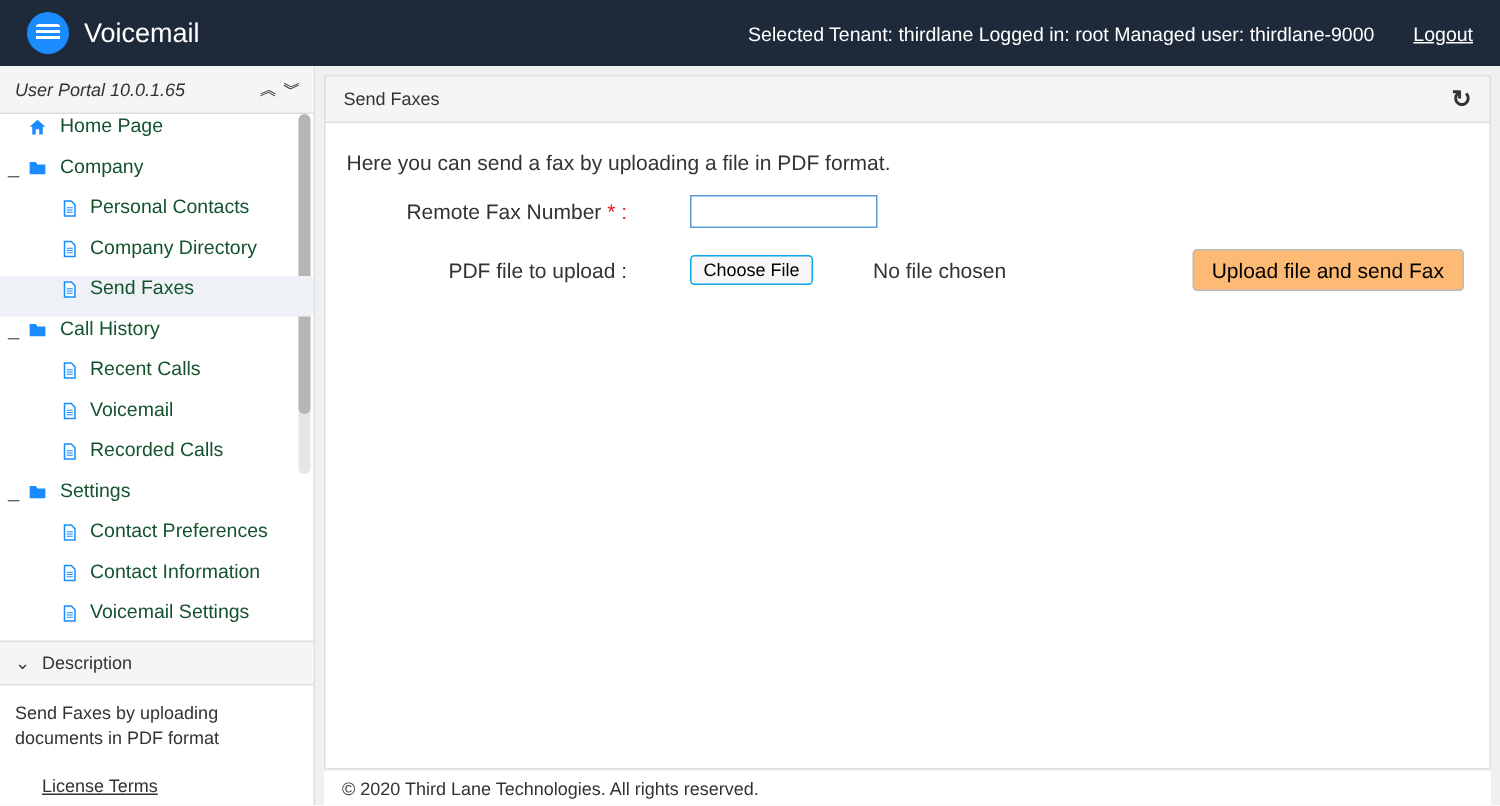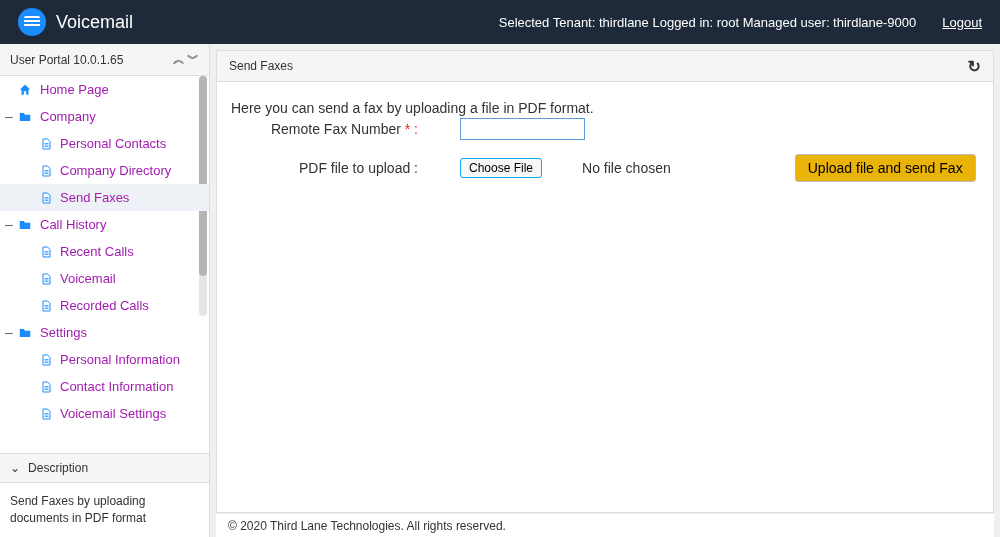--- a/index.html
+++ b/index.html
@@ -12,49 +12,49 @@
     .brand { font-size: 18px; font-weight: 400; }
     .topbar-spacer { flex: 1; }
     .topbar-info { font-size: 13px; margin-right: 26px; }
     .logout { text-decoration: underline; cursor: pointer; }
     
     
     .main { flex: 1; display: flex; background: #f0f0f0; overflow: hidden; }
     
     
     .sidebar { width: 210px; background: #fff; display: flex; flex-direction: column; border-right: 1px solid #ddd; position: relative; }
-    .sidebar-header { background: #f5f5f5; border-bottom: 1px solid #ddd; height: 32px; display: flex; align-items: center; padding: 0 10px; font-size: 12px; }
+    .sidebar-header { background: #f5f5f5; border-bottom: 1px solid #ddd; height: 32px; display: flex; align-items: center; padding: 0 10px; font-size: 12px; font-style: italic; }
     .chevrons { margin-left: auto; display: flex; gap: 2px; font-size: 12px; cursor: pointer; }
     .tree { flex: 0 0 auto; position: relative; }
     .tree-scroll-track { position: absolute; top: 0; right: 2px; width: 8px; height: 240px; background: #e6e6e6; border-radius: 4px; }
     .tree-scroll-thumb { position: absolute; top: 0; right: 2px; width: 8px; height: 200px; background: #b5b5b5; border-radius: 4px; }
-    .tree-item { display: flex; align-items: center; height: 27px; padding: 0 8px 0 18px; cursor: pointer; font-size: 13px; color: #a21caf; }
+    .tree-item { display: flex; height: 27px; padding: 0 8px 0 18px; cursor: pointer; font-size: 13px; color: #14532d; }
     .tree-item.child { padding-left: 40px; }
     .tree-item.selected { background: #eef1f5; }
     .toggle { position: absolute; left: 4px; color: #666; font-size: 14px; line-height: 1; width: 10px; text-align: center; }
     .tree-row { position: relative; }
     .desc-header { background: #f5f5f5; border-top: 1px solid #ddd; border-bottom: 1px solid #ddd; height: 30px; display: flex; align-items: center; padding: 0 10px; font-size: 12px; }
     .desc-chevron { margin-right: 8px; font-size: 12px; }
     .desc-body { padding: 10px; font-size: 12px; line-height: 1.4; }
     .license { text-decoration: underline; padding: 6px 10px 6px 28px; font-size: 12px; cursor: pointer; }
     .sidebar-bottom { margin-top: auto; }
     
     
     .content { flex: 1; display: flex; flex-direction: column; padding: 6px 6px 0 6px; }
     .panel-header { background: #f5f5f5; border: 1px solid #ddd; height: 32px; display: flex; align-items: center; padding: 0 12px; font-size: 12px; border-radius: 2px 2px 0 0; }
     .refresh { margin-left: auto; cursor: pointer; font-size: 16px; font-weight: bold; }
     .panel-body { background: #fff; border: 1px solid #ddd; border-top: none; flex: 1; padding: 18px 14px; font-size: 14px; }
-    .intro { margin-bottom: 2px; }
+    .intro { margin-bottom: 14px; }
     .form-row { display: flex; align-items: center; margin-bottom: 14px; gap: 34px; }
     .form-label { width: 195px; text-align: right; padding-right: 8px; font-size: 14px; }
     .req { color: #e02424; }
     .text-input { width: 125px; height: 22px; border: 1px solid #5b9bd5; padding: 0 4px; font-size: 13px; outline: none; }
     .file-btn { border: 1px solid #0ea5e9; border-radius: 3px; background: #f7f7f7; padding: 2px 8px; font-size: 12px; cursor: pointer; margin-right: 6px; }
     .file-status { font-size: 14px; }
-    .upload-btn { border: 1px solid #bbb; border-radius: 3px; background: #eab308; padding: 5px 12px; font-size: 14px; cursor: pointer; margin-left: 90px; }
+    .upload-btn { border: 1px solid #bbb; border-radius: 3px; background: #fdba74; padding: 5px 12px; font-size: 14px; cursor: pointer; margin-left: 90px; }
     
     
     .footer { background: #fff; height: 24px; display: flex; align-items: center; justify-content: flex-start; padding: 0 12px; font-size: 12px; border-top: 1px solid #eee; }
     
     svg.ico { width: 14px; height: 14px; fill: #1a8cff; margin-right: 8px; vertical-align: middle; flex-shrink: 0; }
     svg.ico-file { width: 12px; height: 14px; }
   </style>
 </head>
 <body>
 
@@ -168,21 +168,21 @@
               </svg></span>
             <span>Settings</span>
           </div>
         </div>
         <div class="tree-row">
           <div class="tree-item child">
             <span><svg class="ico ico-file" viewBox="0 0 24 24">
                 <path d="M6 2h9l5 5v15H6z" fill="#fff" stroke="#1a8cff" stroke-width="2"></path>
                 <path d="M9 11h8M9 14h8M9 17h8" stroke="#1a8cff" stroke-width="1.5"></path>
               </svg></span>
-            <span>Personal Information</span>
+            <span>Contact Preferences</span>
           </div>
         </div>
         <div class="tree-row">
           <div class="tree-item child">
             <span><svg class="ico ico-file" viewBox="0 0 24 24">
                 <path d="M6 2h9l5 5v15H6z" fill="#fff" stroke="#1a8cff" stroke-width="2"></path>
                 <path d="M9 11h8M9 14h8M9 17h8" stroke="#1a8cff" stroke-width="1.5"></path>
               </svg></span>
             <span>Contact Information</span>
           </div>
@@ -196,20 +196,21 @@
             <span>Voicemail Settings</span>
           </div>
         </div>
       </div>
     <div class="sidebar-bottom">
       <div class="desc-header">
         <span class="desc-chevron">⌄</span>
         <span>Description</span>
       </div>
       <div class="desc-body">Send Faxes by uploading documents in PDF format</div>
+      <div class="license">License Terms</div>
     </div>
   </div>
 
   <div class="content">
     <div class="panel-header">
       <span>Send Faxes</span>
       <span class="refresh">↻</span>
     </div>
     <div class="panel-body">
       <div class="intro">Here you can send a fax by uploading a file in PDF format.</div>

